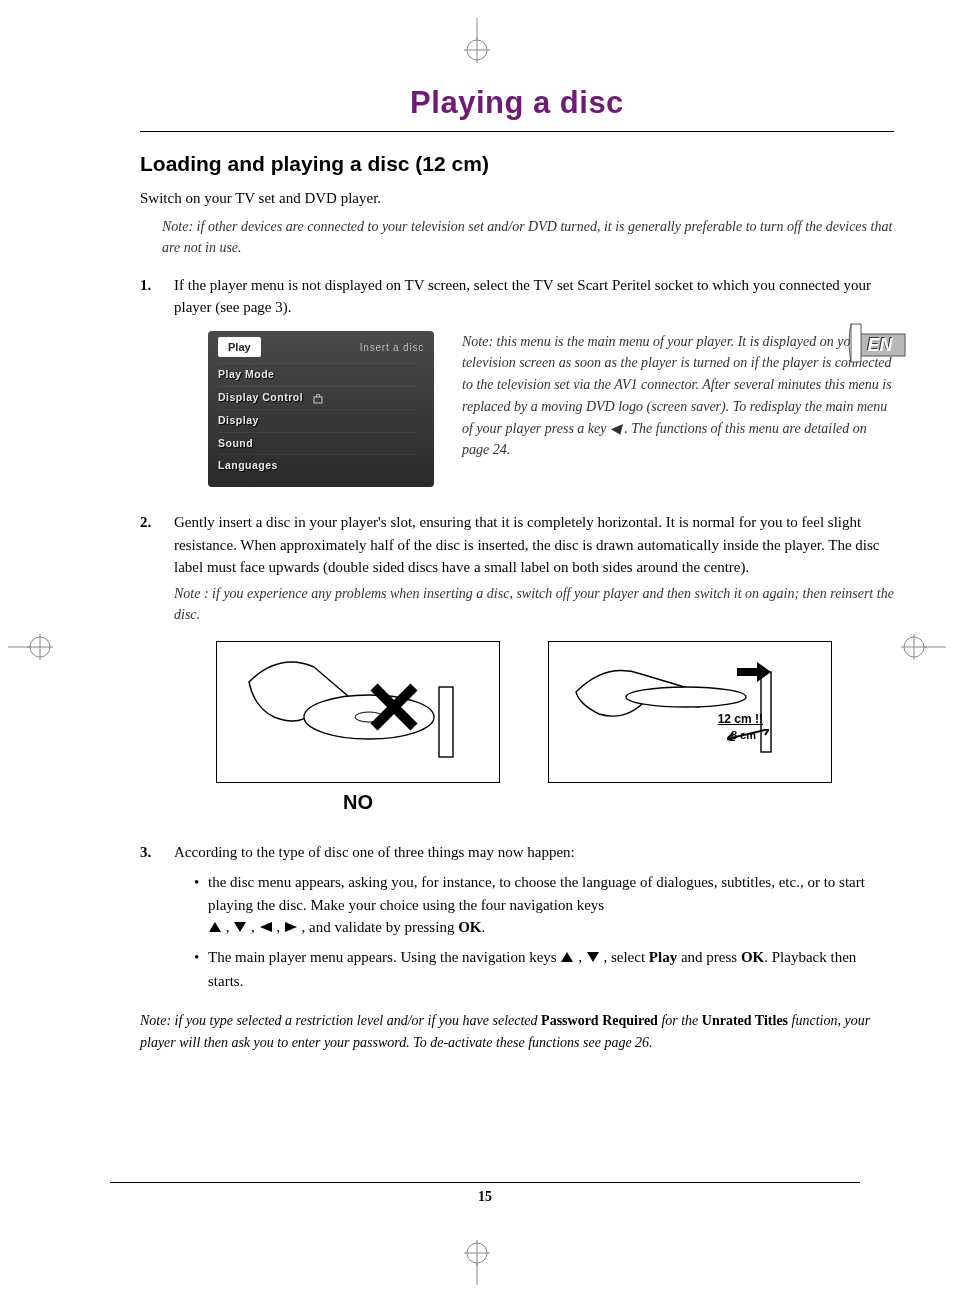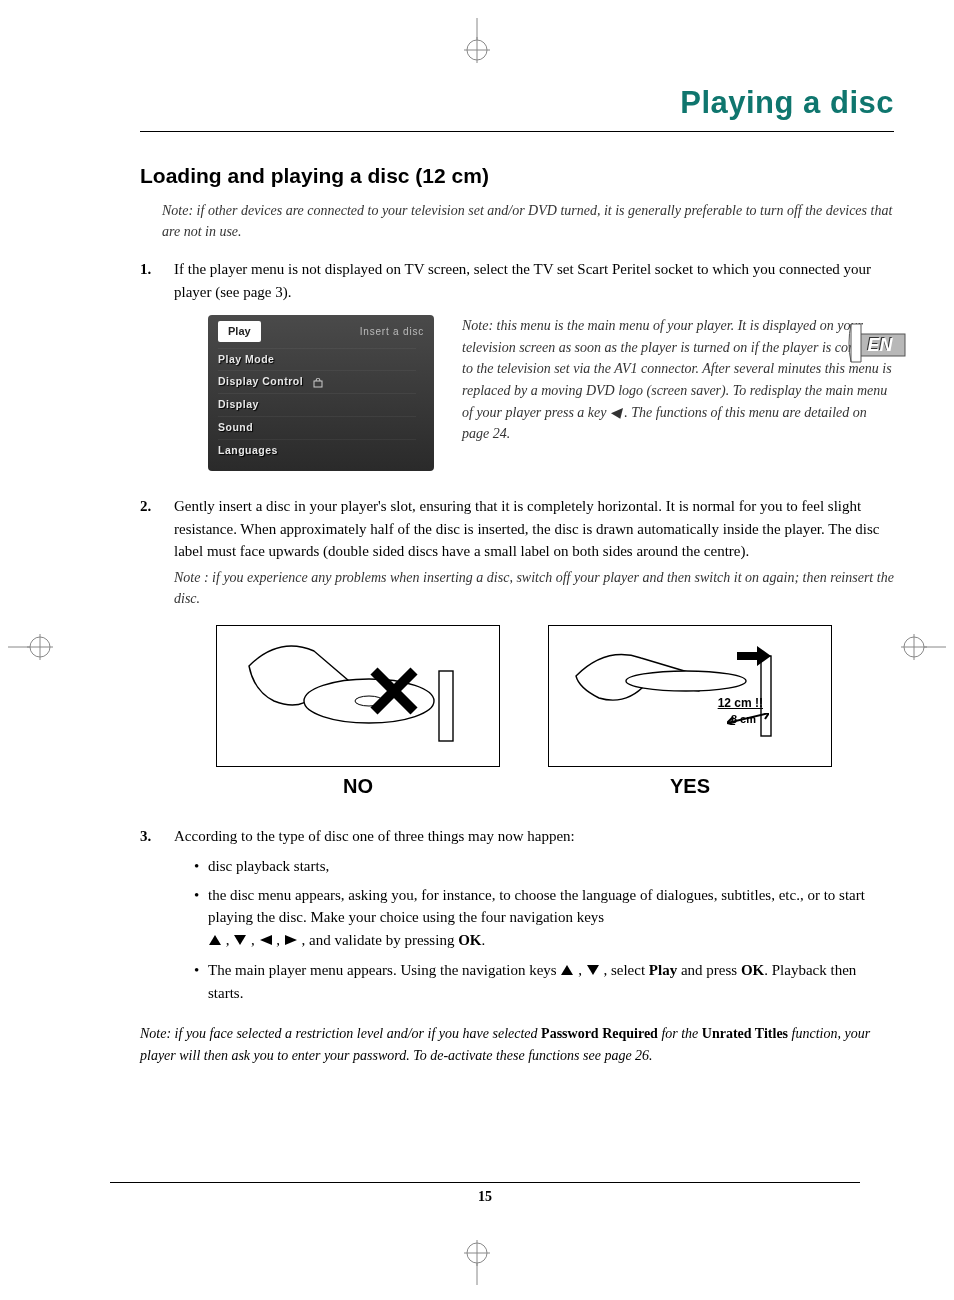--- a/index.html
+++ b/index.html
@@ -32,27 +32,27 @@
     top: 622px;
     right: 8px;
   }
   .crop-bottom {
     position: absolute;
     top: 1235px;
     left: 50%;
     transform: translateX(-50%);
   }
   .chapter-title {
-    text-align: right;
+    text-align: center;
     font-size: 31px;
     font-weight: bold;
-    color: #0f766e;
+    color: #701a75;
     border-bottom: 1.2px solid #000;
     padding-bottom: 10px;
-    margin-bottom: 32px;
+    margin-bottom: 20px;
     letter-spacing: 0.5px;
     font-family: Arial, Helvetica, sans-serif;
   }
   .section-heading {
     font-size: 21px;
     font-weight: bold;
     margin: 0 0 12px 0;
     font-family: Arial, Helvetica, sans-serif;
   }
   .body-text {
@@ -268,20 +268,21 @@
     <text x="33" y="31" font-family="Arial" font-size="18" font-weight="bold" font-style="italic" fill="#fff" text-anchor="middle">EN</text>
   </svg>
 </div>
 
 <div class="page">
 
   <div class="chapter-title">Playing a disc</div>
 
   <h2 class="section-heading">Loading and playing a disc (12 cm)</h2>
 
+  <p class="body-text">Switch on your TV set and DVD player.</p>
   <p class="note">Note: if other devices are connected to your television set and/or DVD turned, it is generally preferable to turn off the devices that are not in use.</p>
 
   <ol class="steps">
     <li>
       <span>If the player menu is not displayed on TV screen, select the TV set Scart Peritel socket to which you connected your player (see page 3).</span>
 
       <div class="step1-row">
         <div class="menu-box">
           <div class="menu-top">
             <span class="menu-play">Play</span>
@@ -339,29 +340,27 @@
               <span>8 cm</span>
               <svg class="strike-svg" width="42" height="12">
                   <line x1="0" y1="10" x2="42" y2="0" stroke="#000" stroke-width="2"></line>
                   <line x1="0" y1="10" x2="6" y2="4" stroke="#000" stroke-width="2"></line>
                   <line x1="0" y1="10" x2="8" y2="12" stroke="#000" stroke-width="2"></line>
                   <line x1="42" y1="0" x2="36" y2="-2" stroke="#000" stroke-width="2"></line>
                   <line x1="42" y1="0" x2="38" y2="6" stroke="#000" stroke-width="2"></line>
                 </svg>
             </div>
           </div>
-          <div class="fig-label">YES</div>
         </div>
       </div>
     </li>
 
     <li>
       <span>According to the type of disc one of three things may now happen:</span>
       <ul class="bullets">
-        <li>disc playback starts,</li>
         <li>
           <span>the disc menu appears, asking you, for instance, to choose the language of dialogues, subtitles, etc., or to start playing the disc. Make your choice using the four navigation keys</span><br>
           <span class="arrow-glyph"><svg width="14" height="12">
                 <path d="M7,1 L13,11 L1,11 Z" fill="#000"></path>
               </svg></span> ,
           <span class="arrow-glyph"><svg width="14" height="12">
                 <path d="M7,11 L13,1 L1,1 Z" fill="#000"></path>
               </svg></span> ,
           <span class="arrow-glyph"><svg width="14" height="12">
                 <path d="M1,6 L13,1 L13,11 Z" fill="#000"></path>
@@ -379,18 +378,18 @@
           <span class="arrow-glyph"><svg width="14" height="12">
                 <path d="M7,11 L13,1 L1,1 Z" fill="#000"></path>
               </svg></span>
           <span>, select </span><b>Play</b><span> and press </span><b>OK</b><span>. Playback then starts.</span>
         </li>
       </ul>
     </li>
   </ol>
 
   <p class="foot-note">
-    <span>Note: if you face selected a restriction level and/or if you have selected </span><b>Password Required</b><span> for the </span><b>Unrated Titles</b><span> function, your player will then ask you to enter your password. To de-activate these functions see page 26.</span>
+    <span>Note: if you type selected a restriction level and/or if you have selected </span><b>Password Required</b><span> for the </span><b>Unrated Titles</b><span> function, your player will then ask you to enter your password. To de-activate these functions see page 26.</span>
   </p>
 
 </div>
 
 <div class="page-num">15</div>
 
 </body></html>

